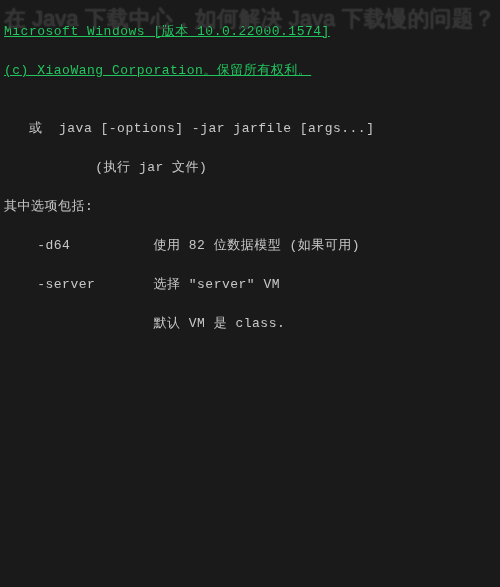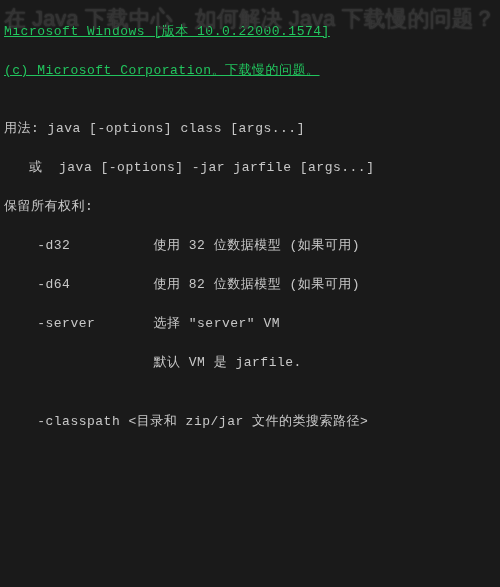--- a/index.html
+++ b/index.html
@@ -35,31 +35,29 @@
 </style>
 </head>
 <body>
 
 <div class="overlay-title">
   <span>在 Java 下载中心，如何解决 Java 下载慢的问题？</span>
 </div>
 
 <div class="terminal">
 <span class="line dimmed">Microsoft Windows [版本 10.0.22000.1574]</span>
-<span class="line dimmed">(c) Microsoft Corporation。下载慢的问题。</span>
+<span class="line dimmed">(c) XiaoWang Corporation。保留所有权利。</span>
 <span class="line"></span>
-<span class="line">用法: java [-options] class [args...]</span>
 <span class="line">   或  java [-options] -jar jarfile [args...]</span>
-<span class="line">保留所有权利:</span>
-<span class="line">    -d32          使用 32 位数据模型 (如果可用)</span>
+<span class="line">           (执行 jar 文件)</span>
+<span class="line">其中选项包括:</span>
 <span class="line">    -d64          使用 82 位数据模型 (如果可用)</span>
 <span class="line">    -server       选择 "server" VM</span>
-<span class="line">                  默认 VM 是 jarfile.</span>
+<span class="line">                  默认 VM 是 class.</span>
 <span class="line"></span>
-<span class="line">    -classpath &lt;目录和 zip/jar 文件的类搜索路径&gt;</span>
 
 
 
 
 
 
 
 
 
 

